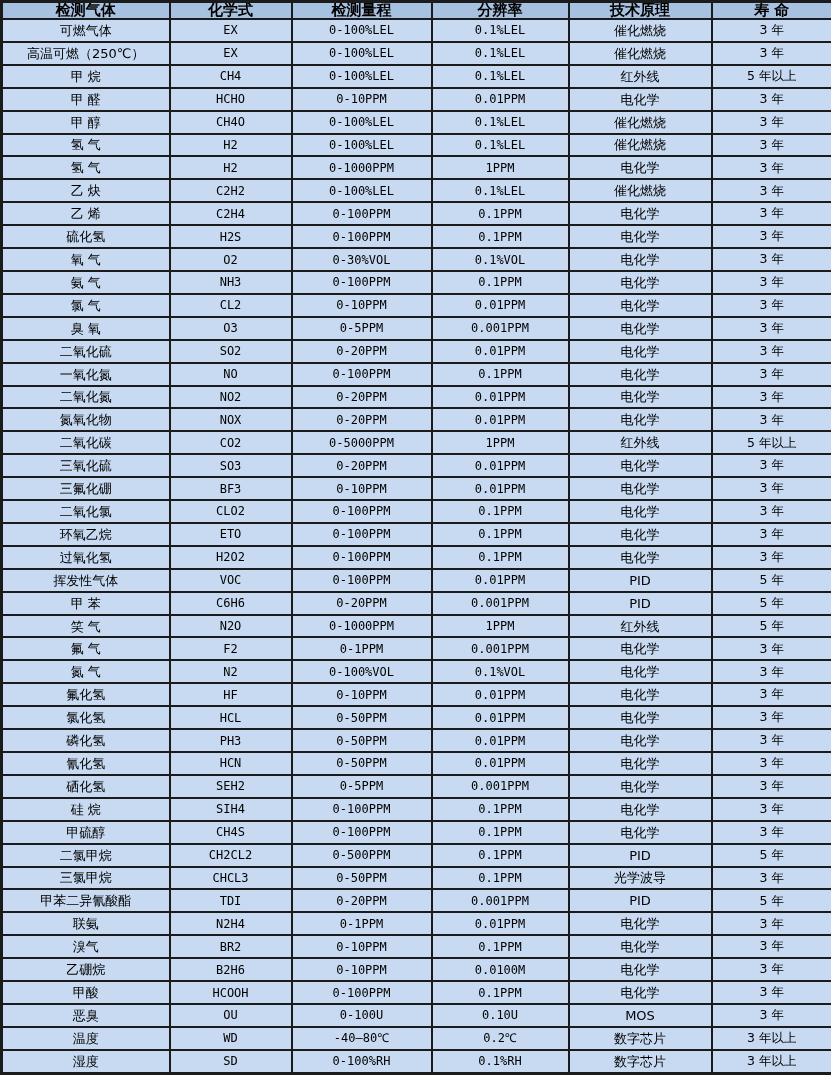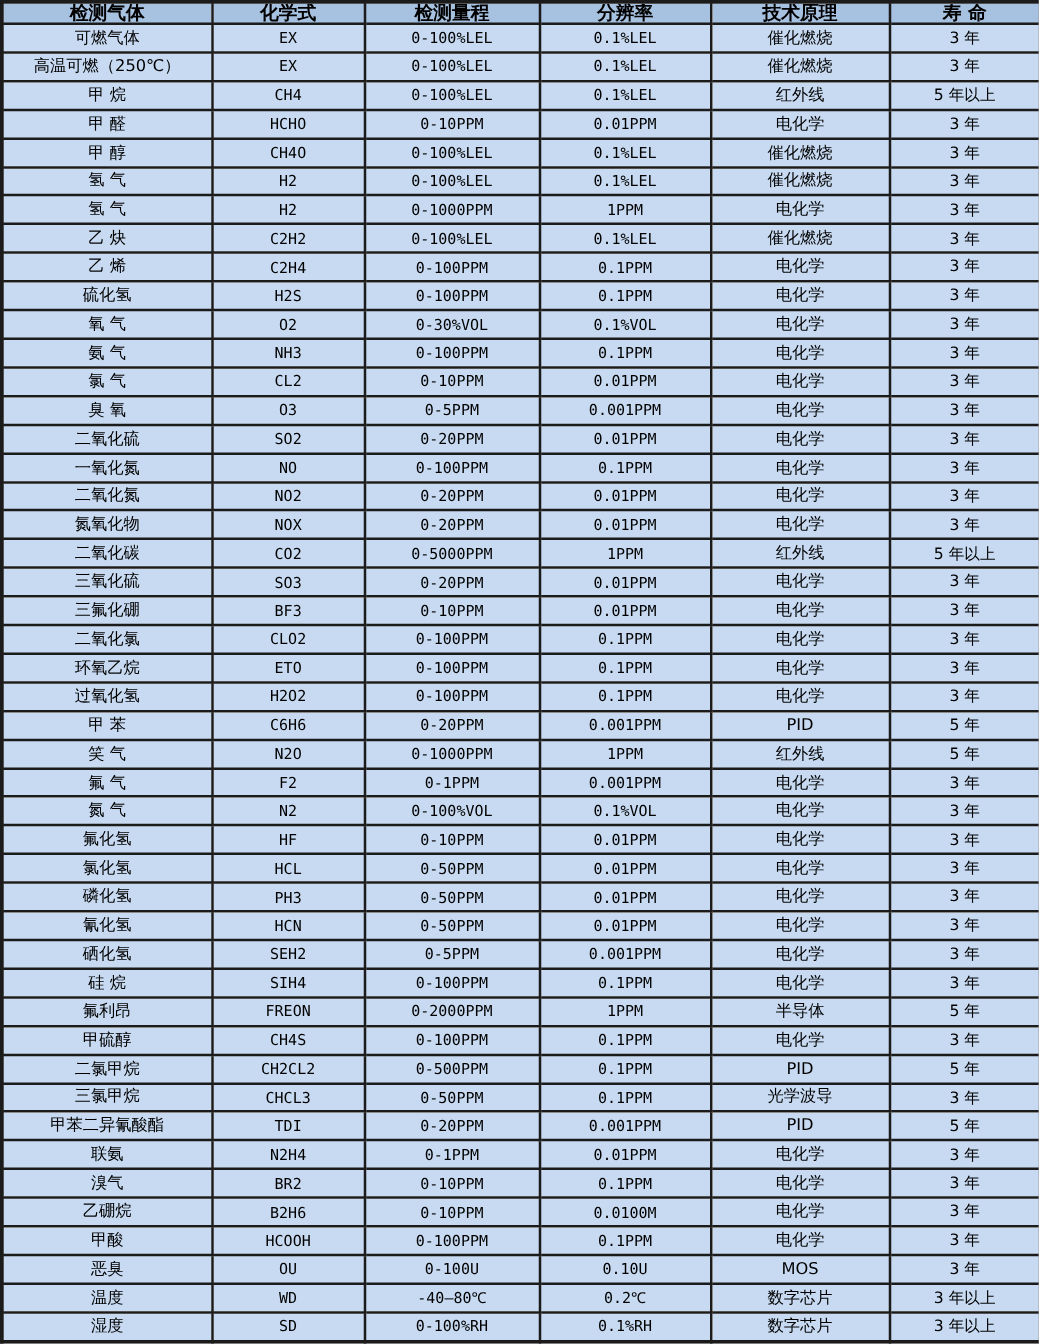--- a/index.html
+++ b/index.html
@@ -262,20 +262,28 @@
       </tr>
       <tr>
         <td>过氧化氢</td>
         <td class="mono">H2O2</td>
         <td class="mono">0-100PPM</td>
         <td class="mono">0.1PPM</td>
         <td>电化学</td>
         <td class="life">3 年</td>
       </tr>
       <tr>
+        <td>挥发性气体</td>
+        <td class="mono">VOC</td>
+        <td class="mono">0-100PPM</td>
+        <td class="mono">0.01PPM</td>
+        <td>PID</td>
+        <td class="life">5 年</td>
+      </tr>
+      <tr>
         <td>甲 苯</td>
         <td class="mono">C6H6</td>
         <td class="mono">0-20PPM</td>
         <td class="mono">0.001PPM</td>
         <td>PID</td>
         <td class="life">5 年</td>
       </tr>
       <tr>
         <td>笑 气</td>
         <td class="mono">N2O</td>
@@ -342,28 +350,20 @@
       </tr>
       <tr>
         <td>硅 烷</td>
         <td class="mono">SIH4</td>
         <td class="mono">0-100PPM</td>
         <td class="mono">0.1PPM</td>
         <td>电化学</td>
         <td class="life">3 年</td>
       </tr>
       <tr>
-        <td>氟利昂</td>
-        <td class="mono">FREON</td>
-        <td class="mono">0-2000PPM</td>
-        <td class="mono">1PPM</td>
-        <td>半导体</td>
-        <td class="life">5 年</td>
-      </tr>
-      <tr>
         <td>甲硫醇</td>
         <td class="mono">CH4S</td>
         <td class="mono">0-100PPM</td>
         <td class="mono">0.1PPM</td>
         <td>电化学</td>
         <td class="life">3 年</td>
       </tr>
       <tr>
         <td>二氯甲烷</td>
         <td class="mono">CH2CL2</td>

